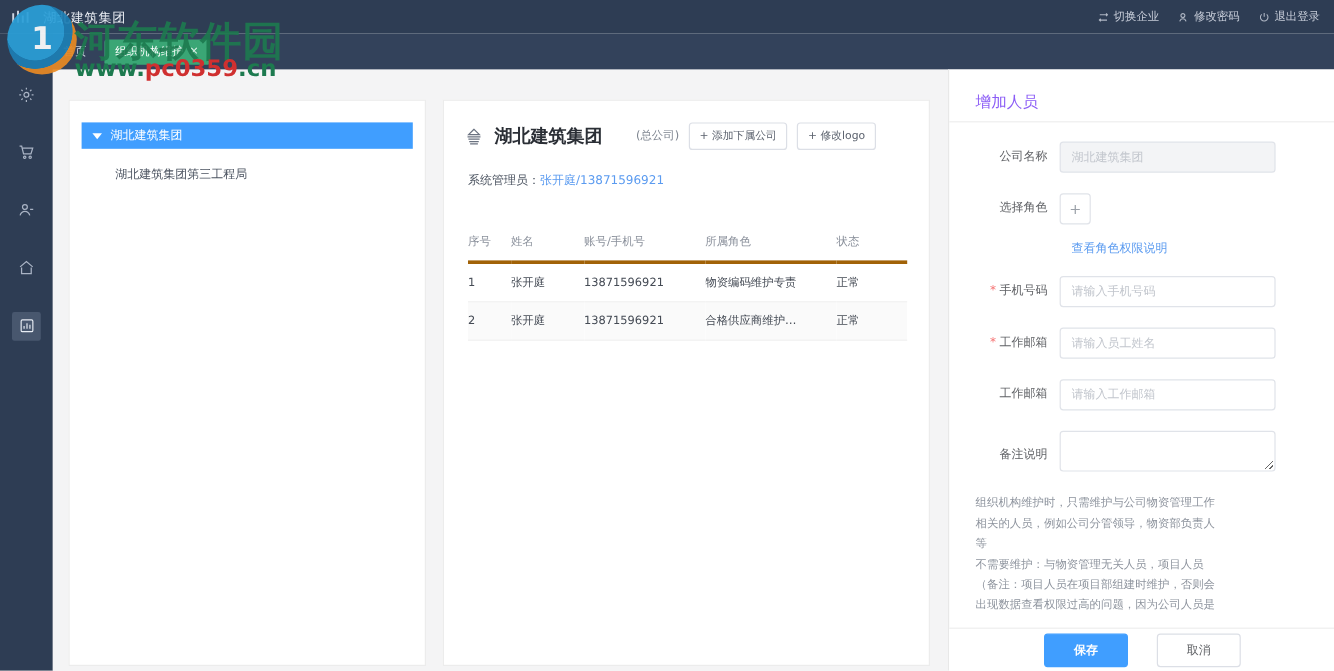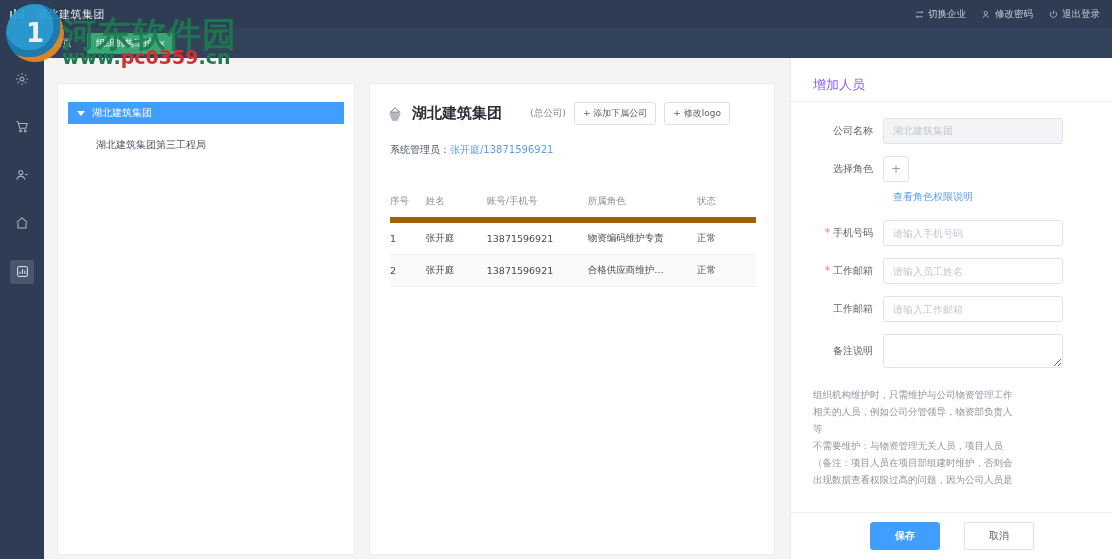--- a/index.html
+++ b/index.html
@@ -81,37 +81,37 @@
     border: 1px solid #dcdfe6; background: #ffffff; color: #5a616d; font-size: 9px;
     padding: 4px 8px; border-radius: 3px; cursor: pointer; white-space: nowrap;
     font-family: inherit;
   }
   .admin-line { padding: 18px 0 0 20px; font-size: 10px; color: #4b5360; }
   .admin-link { color: #5b9bf0; cursor: pointer; }
 
   table.user-tbl { width: 366px; margin: 30px 0 0 20px; border-collapse: collapse; }
   table.user-tbl th {
     font-size: 9.5px; color: #8a909b; font-weight: normal; text-align: left;
-    padding: 8px 0 9px 0; border-bottom: 6px solid #a16207;
+    padding: 8px 0 9px 0; border-bottom: 3px solid #a16207;
   }
   table.user-tbl td {
     font-size: 9.5px; color: #454b55; padding: 9px 0; border-bottom: 1px solid #f0f0f0;
     white-space: nowrap; overflow: hidden; text-overflow: ellipsis;
   }
   table.user-tbl tr.zebra td { background: #fafafa; }
   .c1 { width: 34px; } .c2 { width: 58px; } .c3 { width: 96px; margin-left: 28px; } .c4 { width: 104px; } .c5 { width: 56px; }
 
   
   .drawer {
     position: absolute; left: 790px; top: 58px; width: 322px; height: 501px;
     background: #ffffff; border-left: 1px solid #e8e8e8;
   }
   .drawer-title { padding: 18px 0 7px 22px; font-size: 13px; color: #8b5cf6; border-bottom: 1px solid #eeeeee; }
   .form { padding: 16px 20px 0 0; }
-  .frow { display: flex; align-items: center; margin-bottom: 12px; }
+  .frow { display: flex; align-items: flex-end; margin-bottom: 17px; }
   .flabel { width: 92px; text-align: right; padding-right: 10px; font-size: 10px; color: #606266; line-height: 26px; }
   .req::before { content: "*"; color: #f56c6c; margin-right: 3px; }
   .finput {
     width: 180px; height: 26px; border: 1px solid #e0e3e9; border-radius: 3px;
     background: #ffffff; font-size: 10px; color: #606266; padding: 0 9px;
     font-family: inherit; outline: none;
   }
   .finput::placeholder { color: #c2c6cd; }
   .finput:disabled { background: #f3f4f6; color: #c2c6cd; cursor: not-allowed; }
   .ftext {
@@ -122,21 +122,21 @@
   .role-add {
     width: 26px; height: 26px; border: 1px solid #e0e3e9; border-radius: 3px; background: #ffffff;
     color: #9aa0a8; font-size: 12px; line-height: 1; cursor: pointer; font-family: inherit;
   }
   .role-link { padding-left: 102px; margin-top: -4px; margin-bottom: 16px; font-size: 10px; color: #5b9bf0; cursor: pointer; }
 
   .helpbox { padding: 0 16px 0 22px; margin-top: 18px; }
   .helpline { font-size: 9.5px; color: #8e949e; line-height: 17px; }
 
   .drawer-foot {
-    position: absolute; left: 0; bottom: 0; width: 322px; height: 47px;
+    position: absolute; left: 0; bottom: 0; width: 322px; height: 36px;
     border-top: 1px solid #eeeeee; background: #ffffff;
     display: flex; align-items: center; justify-content: center; gap: 24px;
   }
   .btn-primary {
     background: #409eff; border: 1px solid #409eff; color: #ffffff; font-size: 10px;
     padding: 6px 24px; border-radius: 3px; cursor: pointer; font-family: inherit; font-weight: 600;
   }
   .btn-plain {
     background: #ffffff; border: 1px solid #dcdfe6; color: #606266; font-size: 10px;
     padding: 6px 24px; border-radius: 3px; cursor: pointer; font-family: inherit;

